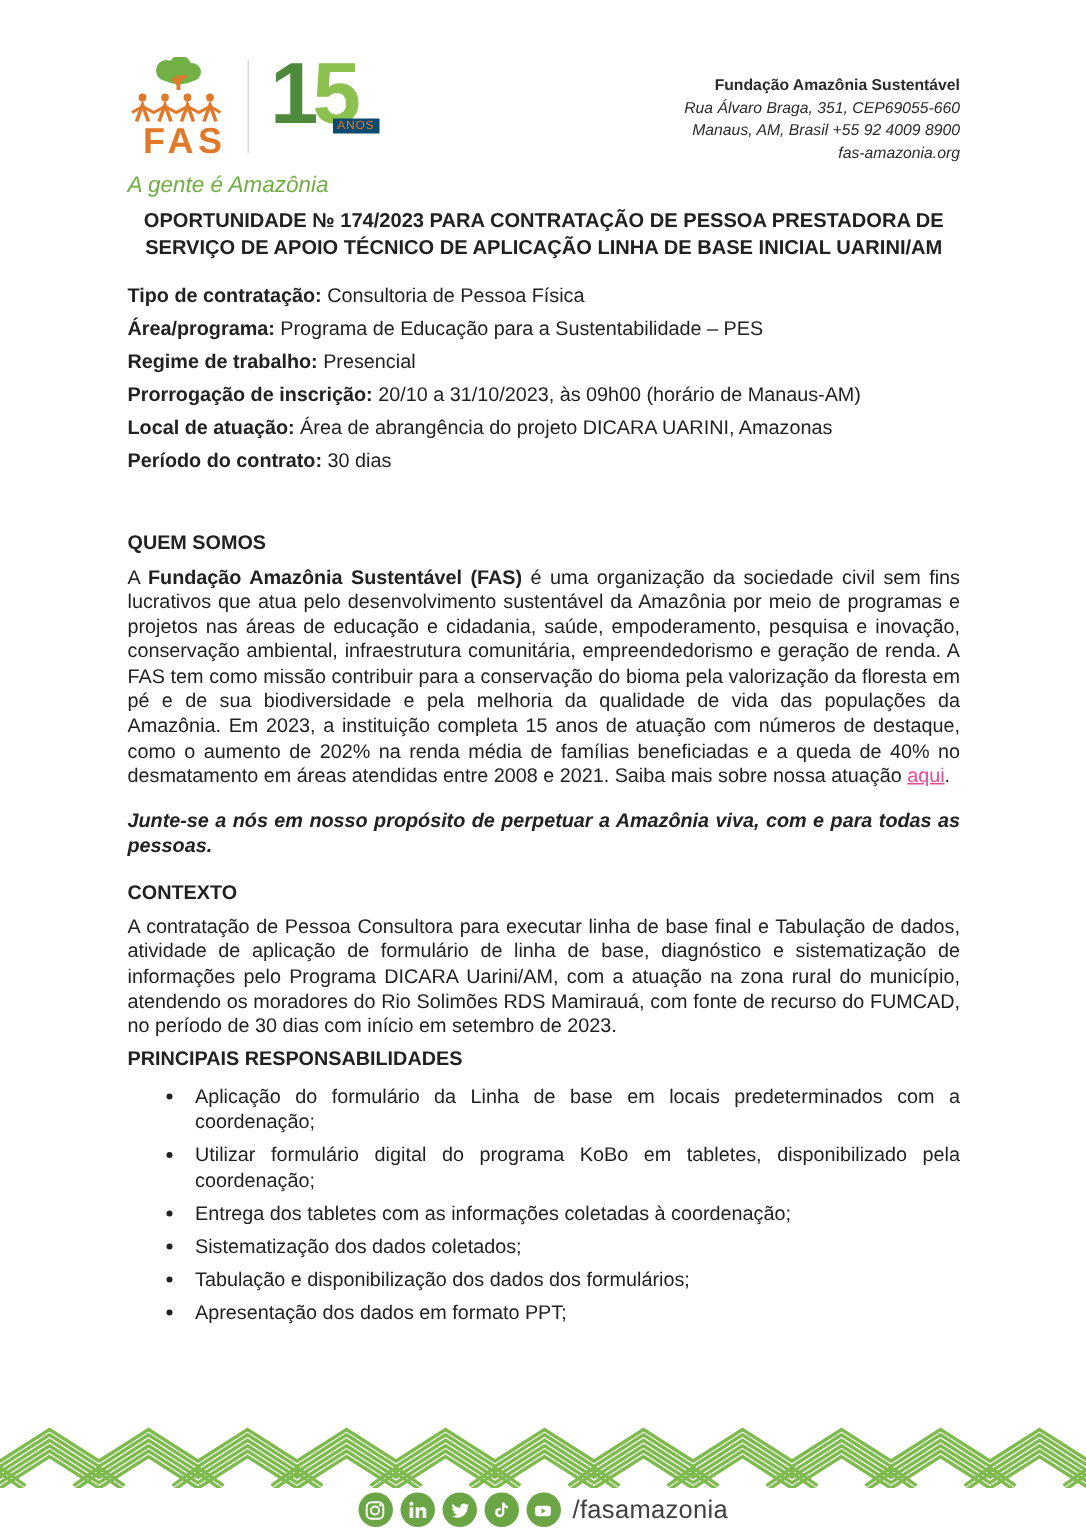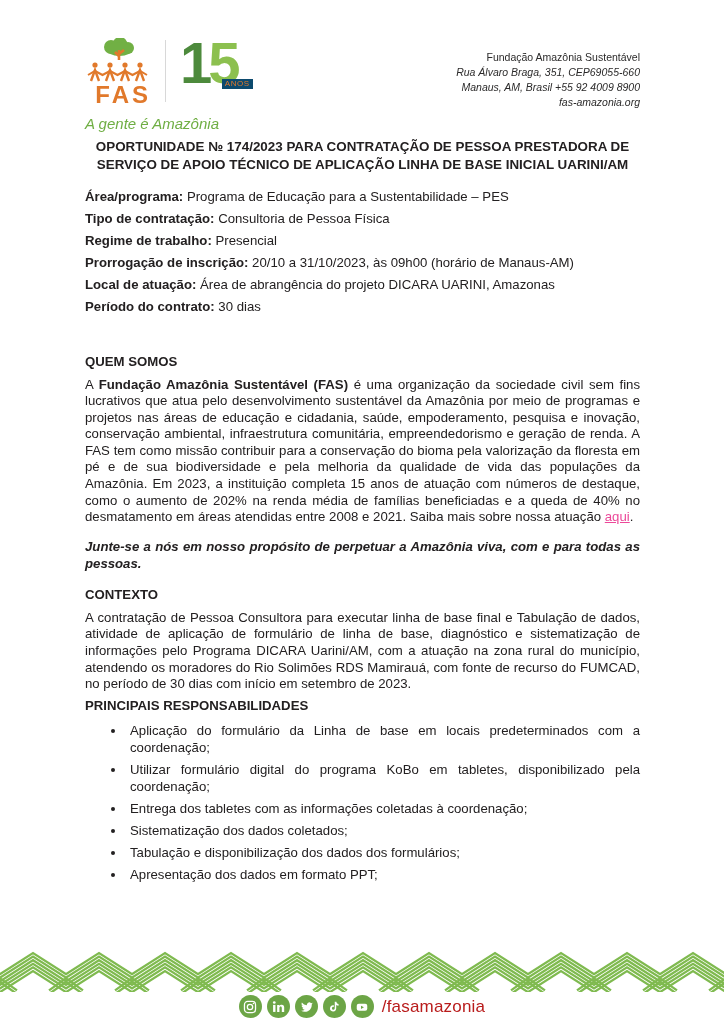--- a/index.html
+++ b/index.html
@@ -16,21 +16,21 @@
   .fas-logo svg { display:block; margin:0 auto; }
   .fas-wordmark { font-size:24px; font-weight:700; color:#e1792b; letter-spacing:3px; line-height:1; margin-top:1px; }
   .logo-divider { width:1px; height:62px; background:#d8d8d8; margin:2px 4px 0; }
   .anos-logo { position:relative; line-height:1; margin-top:-4px; }
   .anos-one { font-size:58px; font-weight:700; color:#4d8a3c; letter-spacing:-4px; }
   .anos-five { font-size:58px; font-weight:700; color:#8cc04f; }
   .anos-box { position:absolute; right:-12px; top:45px; background:#0c4a6e; color:#e1792b;
               font-size:8px; font-weight:400; padding:1px 3px; letter-spacing:0.5px; }
   .tagline { margin-top:8px; font-style:italic; color:#6fae43; font-size:15px; }
   .contact { text-align:right; font-size:10.5px; line-height:15px; color:#2b2a2a; padding-top:12px; }
-  .contact .org { font-weight:400; font-style:normal; }
+  .contact .org { font-weight:700; font-style:normal; }
   .contact .it { font-style:italic; }
   
   .content { position:absolute; top:138px; left:85px; right:84px; }
   .doc-title { text-align:center; font-weight:700; font-size:13.4px; line-height:17.5px; }
   .fields { margin-top:17px; }
   .field { font-size:13.2px; margin-bottom:8.5px; line-height:13.5px; }
   .field b { font-weight:700; }
   .section-heading { font-weight:700; font-size:13.2px; }
   .mt-lg { margin-top:40px; }
   .mt-md { margin-top:15px; }
@@ -39,21 +39,21 @@
   p.body-text a { color:#ec4899; text-decoration:underline; }
   p.cta { margin-top:12px; font-weight:700; font-style:italic; font-size:13.2px; line-height:17px; text-align:justify; }
   ul.resp-list { margin-top:9px; padding-left:41px; list-style:disc; }
   ul.resp-list li { font-size:13.2px; line-height:17px; text-align:justify; margin-bottom:5px; padding-left:4px; }
   
   .footer { position:absolute; left:0; right:0; bottom:6px; }
   .zigzag { display:block; width:724px; height:42px; }
   .social-row { margin-top:3px; display:flex; justify-content:center; align-items:center; gap:5px; }
   .soc { width:23px; height:23px; border-radius:50%; background:#6ca546; display:flex; align-items:center; justify-content:center; }
   .soc svg { display:block; }
-  .handle { margin-left:3px; color:#b91c1c; font-size:17px; font-weight:500; letter-spacing:0.2px; }
+  .handle { margin-left:3px; color:#404040; font-size:17px; font-weight:500; letter-spacing:0.2px; }
 </style>
 </head>
 <body>
 
 <div class="page">
 
   <div class="header">
     <div class="logo-block">
       <div class="logo-row">
         <div class="fas-logo">
@@ -102,22 +102,22 @@
       <div class="it">Manaus, AM, Brasil +55 92 4009 8900</div>
       <div class="it">fas-amazonia.org</div>
     </div>
   </div>
 
   <div class="content">
 
     <div class="doc-title">OPORTUNIDADE № 174/2023 PARA CONTRATAÇÃO DE PESSOA PRESTADORA DE SERVIÇO DE APOIO TÉCNICO DE APLICAÇÃO LINHA DE BASE INICIAL UARINI/AM</div>
 
     <div class="fields">
+      <div class="field"><b>Tipo de contratação:</b><span> Consultoria de Pessoa Física</span></div>
       <div class="field"><b>Área/programa:</b><span> Programa de Educação para a Sustentabilidade – PES</span></div>
-      <div class="field"><b>Tipo de contratação:</b><span> Consultoria de Pessoa Física</span></div>
       <div class="field"><b>Regime de trabalho:</b><span> Presencial</span></div>
       <div class="field"><b>Prorrogação de inscrição:</b><span> 20/10 a 31/10/2023, às 09h00 (horário de Manaus-AM)</span></div>
       <div class="field"><b>Local de atuação:</b><span> Área de abrangência do projeto DICARA UARINI, Amazonas</span></div>
       <div class="field"><b>Período do contrato:</b><span> 30 dias</span></div>
     </div>
 
     <div class="section-heading mt-lg">QUEM SOMOS</div>
     <p class="body-text"><span>A </span><b>Fundação Amazônia Sustentável (FAS)</b><span> é uma organização da sociedade civil sem fins lucrativos que atua pelo desenvolvimento sustentável da Amazônia por meio de programas e projetos nas áreas de educação e cidadania, saúde, empoderamento, pesquisa e inovação, conservação ambiental, infraestrutura comunitária, empreendedorismo e geração de renda. A FAS tem como missão contribuir para a conservação do bioma pela valorização da floresta em pé e de sua biodiversidade e pela melhoria da qualidade de vida das populações da Amazônia. Em 2023, a instituição completa 15 anos de atuação com números de destaque, como o aumento de 202% na renda média de famílias beneficiadas e a queda de 40% no desmatamento em áreas atendidas entre 2008 e 2021. Saiba mais sobre nossa atuação </span><a href="#">aqui</a><span>.</span></p>
     <p class="cta">Junte-se a nós em nosso propósito de perpetuar a Amazônia viva, com e para todas as pessoas.</p>
 

